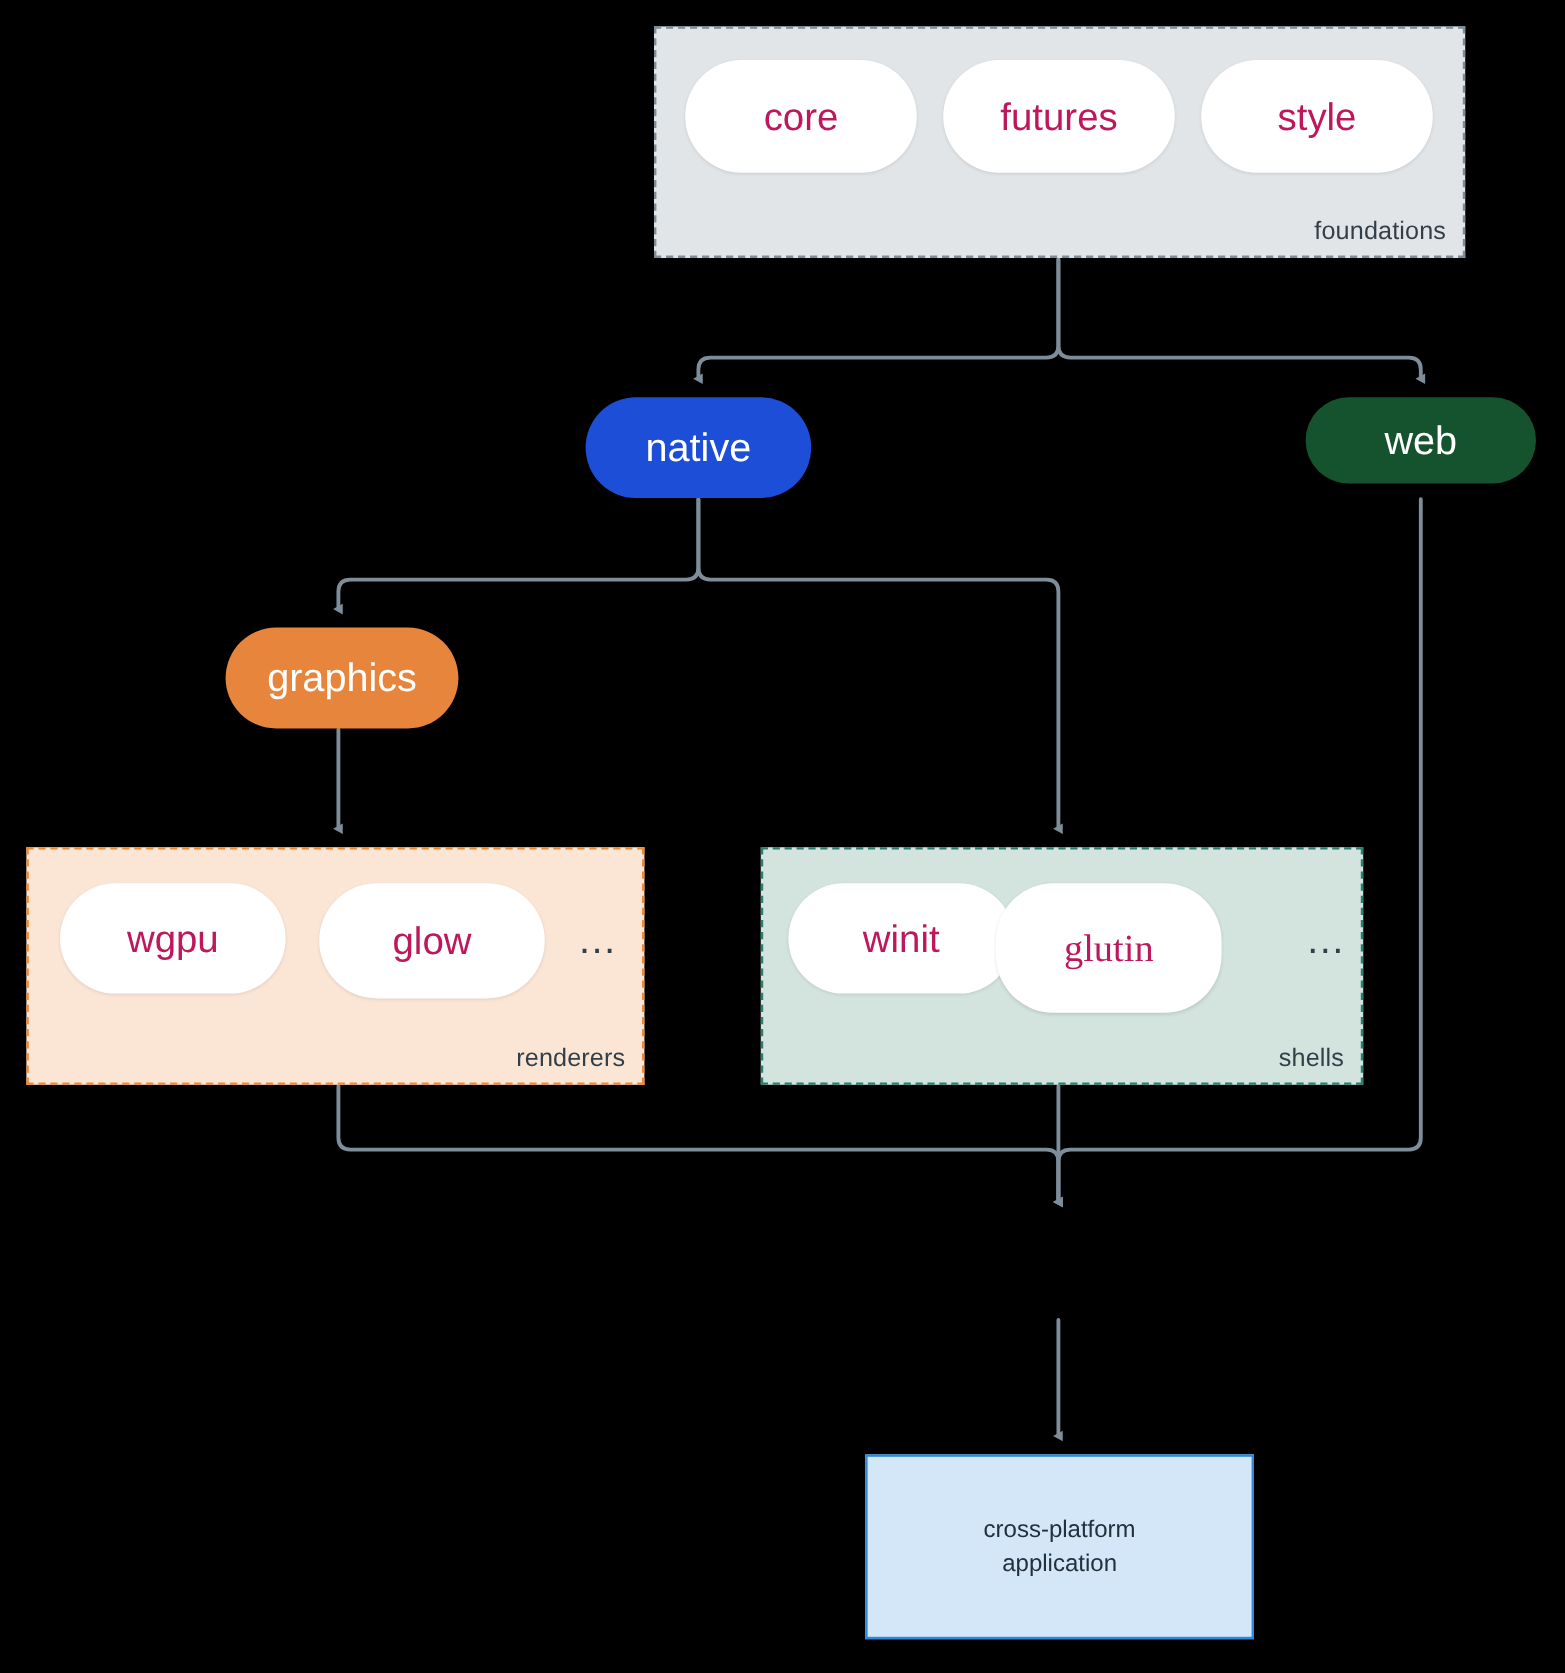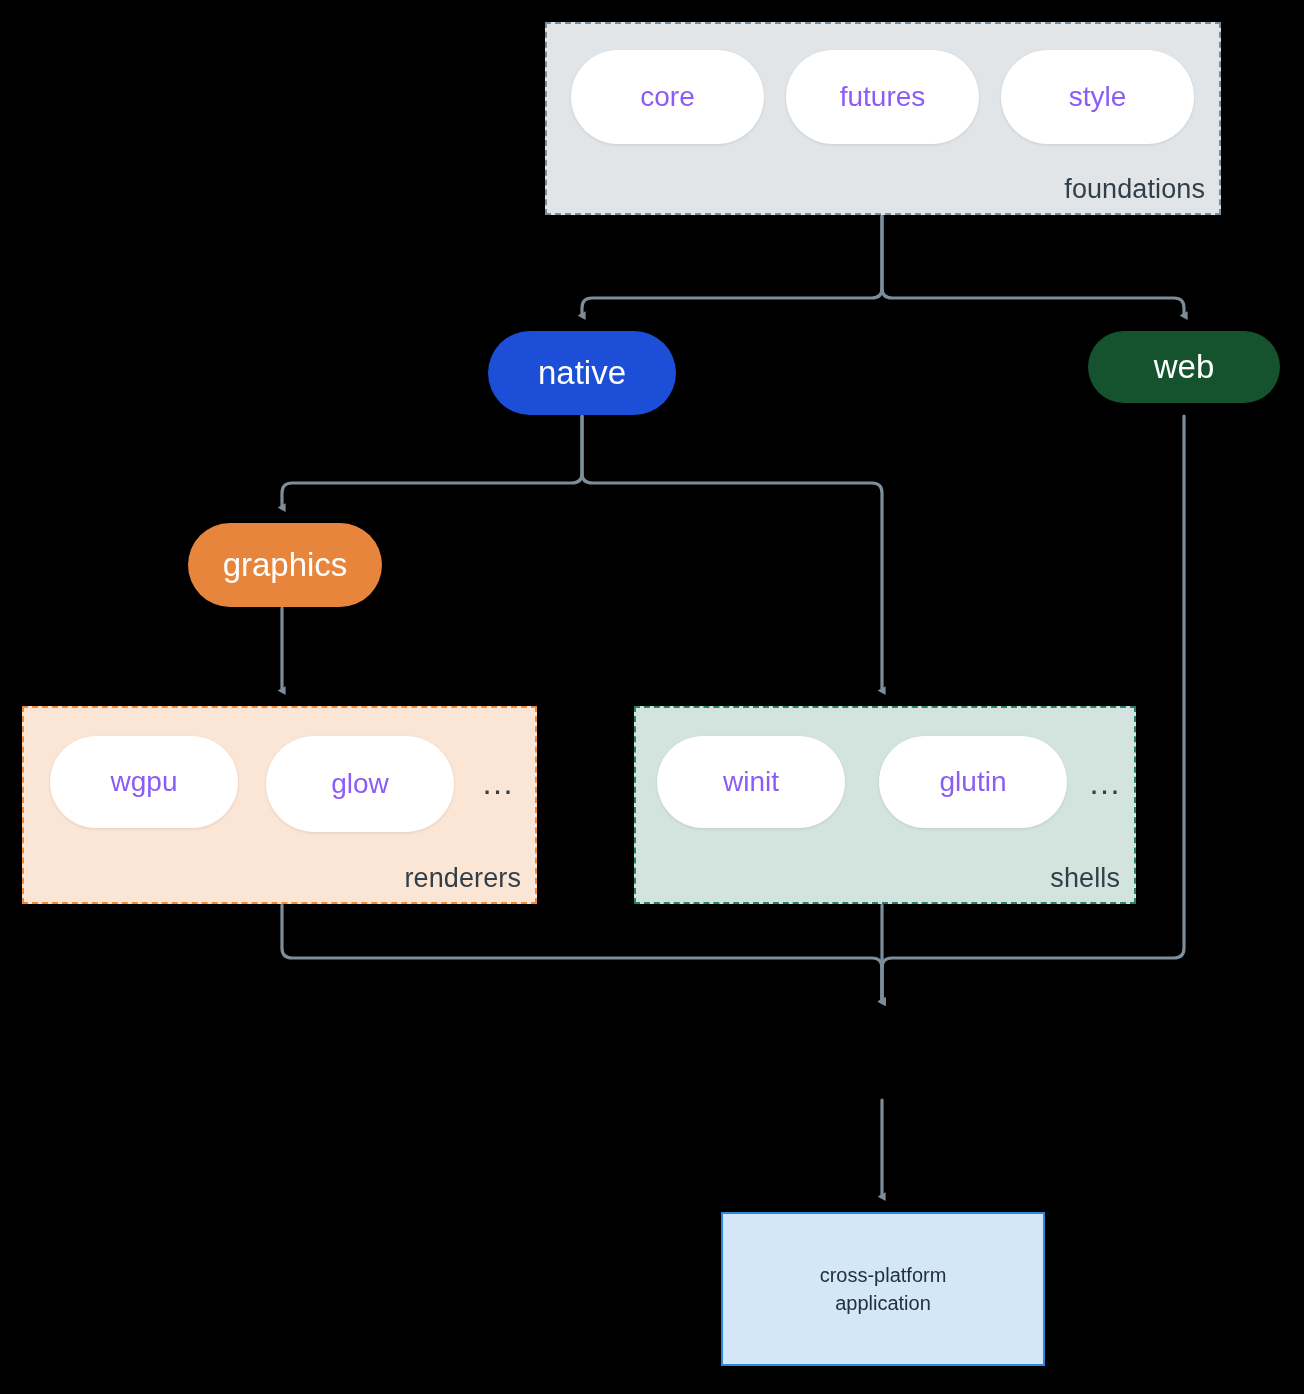--- a/index.html
+++ b/index.html
@@ -28,21 +28,21 @@
 
   
   .group {
     position: absolute;
     box-sizing: border-box;
   }
   .group-label {
     position: absolute;
     right: 14px;
     bottom: 8px;
-    font-size: 27px;
+    font-size: 21px;
     color: #333f48;
     letter-spacing: 0.1px;
     white-space: nowrap;
   }
 
   #group-foundations {
     left: 545px;
     top: 22px;
     width: 676px;
     height: 193px;
@@ -67,22 +67,22 @@
   }
 
   
   .leaf {
     position: absolute;
     background: #ffffff;
     border-radius: 48px;
     display: flex;
     align-items: center;
     justify-content: center;
-    font-size: 28px;
-    color: #8b5cf6;
+    font-size: 32px;
+    color: #be185d;
     box-shadow: 0 1px 3px rgba(0,0,0,0.10);
     box-sizing: border-box;
   }
   .ellipsis {
     position: absolute;
     font-size: 33px;
     color: #333f48;
     line-height: 1;
   }
 
@@ -91,21 +91,21 @@
   #leaf-futures { left: 786px; top: 50px; width: 193px; height: 94px; }
   #leaf-style   { left: 1001px; top: 50px; width: 193px; height: 94px; }
 
   
   #leaf-wgpu { left: 50px;  top: 736px; width: 188px; height: 92px; }
   #leaf-glow { left: 266px; top: 736px; width: 188px; height: 96px; }
   #ellipsis-renderers { left: 481px; top: 766px; }
 
   
   #leaf-winit  { left: 657px; top: 736px; width: 188px; height: 92px; }
-  #leaf-glutin { left: 879px; top: 736px; width: 188px; height: 92px; }
+  #leaf-glutin { left: 830px; top: 736px; width: 188px; height: 108px; font-family: Liberation Serif, serif; }
   #ellipsis-shells { left: 1088px; top: 766px; }
 
   
   .pill {
     position: absolute;
     border-radius: 46px;
     display: flex;
     align-items: center;
     justify-content: center;
     font-size: 33px;

